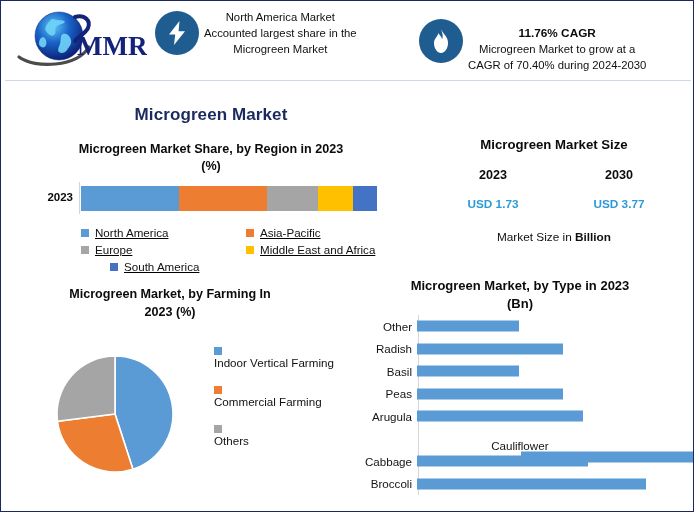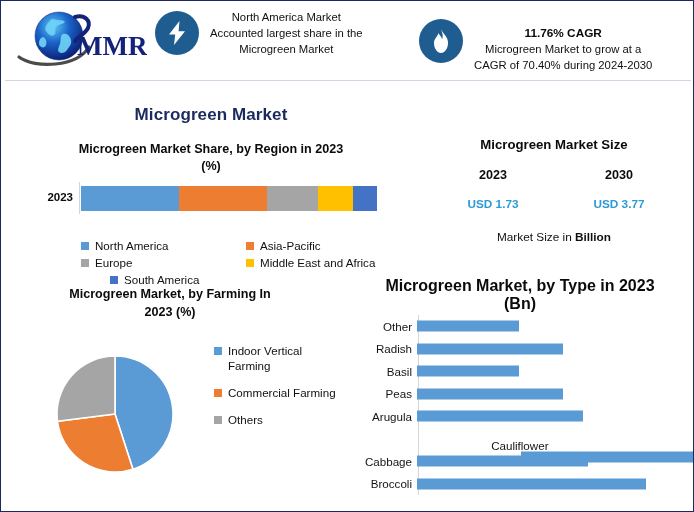--- a/index.html
+++ b/index.html
@@ -54,21 +54,21 @@
     flex: 0 0 auto;
     width: 44px; height: 44px;
     border-radius: 50%;
     background: #1f5c8f;
     display: flex;
     align-items: center;
     justify-content: center;
   }
   .hdr-icon svg { display: block; }
   .hdr-text {
-    margin-left: 11px;
+    margin-left: 5px;
     font-size: 11.3px;
     line-height: 16px;
     color: #101010;
     text-align: center;
     white-space: pre-line;
   }
   #hdr-item-region { left: 154px; top: 8px; width: 250px; }
   #hdr-item-cagr   { left: 418px; top: 8px; width: 268px; }
   #cagr-heading {
     font-size: 11.8px;
@@ -132,24 +132,25 @@
   #region-bar {
     position: absolute;
     left: 1px; top: 4px;
     height: 25px;
     width: 296px;
     display: flex;
   }
   #region-bar .seg { height: 100%; }
   #region-legend {
     position: absolute;
-    left: 72px; top: 96px;
+    left: 72px; top: 83px;
     width: 330px;
     display: flex;
     flex-wrap: wrap;
+    text-decoration: underline;
   }
   .legend-entry {
     display: flex;
     align-items: center;
     width: 50%;
     height: 17px;
     font-size: 11.6px;
     color: #111111;
   }
   .legend-entry.full { width: 100%; margin-left: 29px; }
@@ -230,35 +231,36 @@
     left: 205px; top: 58px;
     width: 130px;
   }
   .pie-legend-entry {
     display: flex;
     align-items: flex-start;
     margin-bottom: 12px;
     font-size: 11.6px;
     line-height: 15px;
     color: #111111;
+    flex-direction: column;
   }
   .pie-legend-entry .legend-swatch { margin-top: 4px; }
 
   
   #type-panel {
     position: absolute;
     left: 350px; top: 276px;
     width: 340px; height: 230px;
   }
   #type-title {
     position: absolute;
     left: 0; top: 0;
     width: 338px;
     text-align: center;
-    font-size: 16px;
+    font-size: 13px;
     font-weight: bold;
     color: #0b0b0b;
     line-height: 18px;
     white-space: pre-line;
   }
   #type-plot {
     position: absolute;
     left: 0; top: 38px;
     width: 338px; height: 180px;
   }

